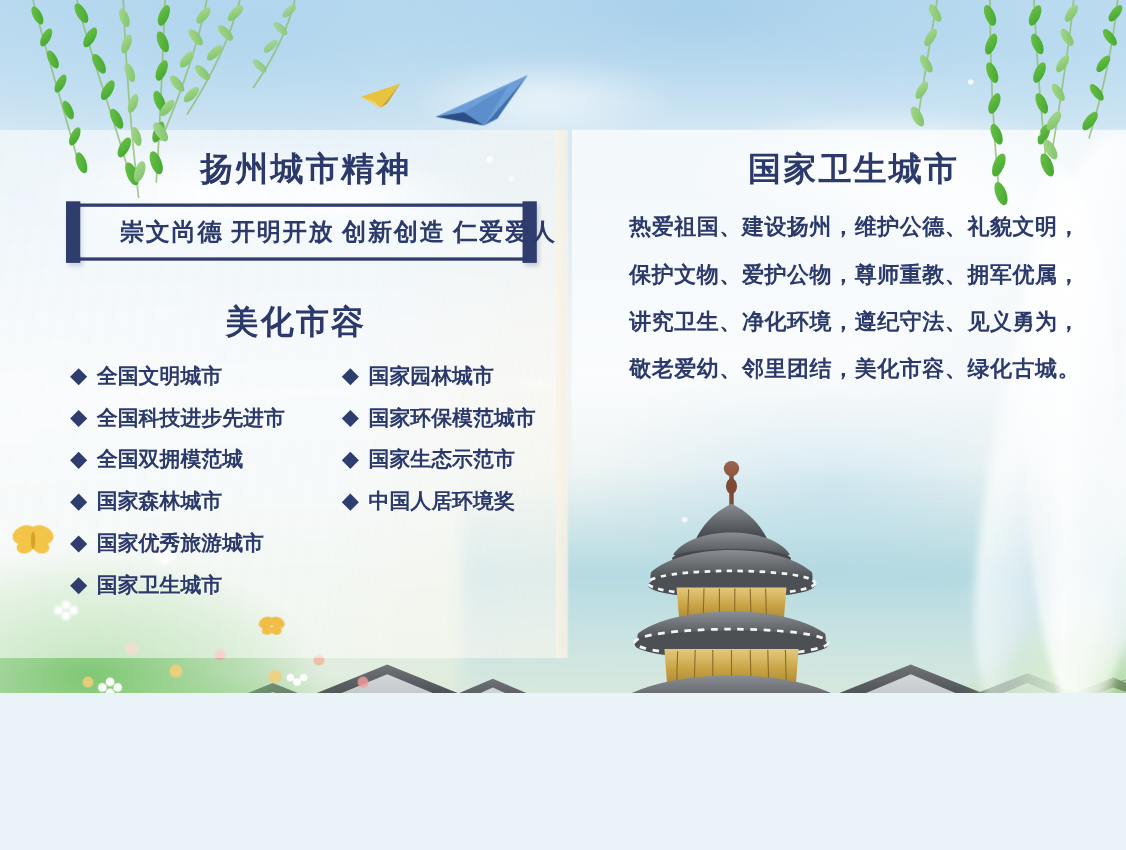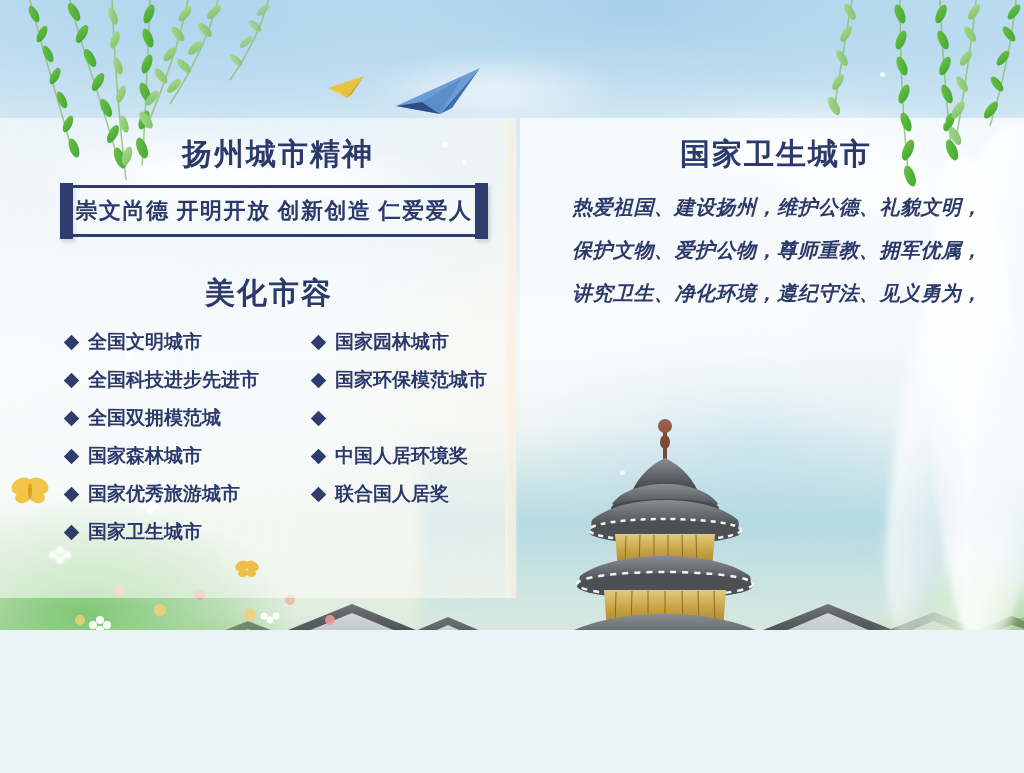--- a/index.html
+++ b/index.html
@@ -171,22 +171,23 @@
   .banner .bar-l { left: 0; }
   .banner .bar-r { right: 0; }
   .banner .rule-t, .banner .rule-b {
     position: absolute; left: 7px; right: 7px; height: 3px; background: #2f3d6e;
   }
   .banner .rule-t { top: 2px; }
   .banner .rule-b { bottom: 2px; }
   .banner .inner {
     position: absolute;
     left: 13px; right: 13px; top: 6px; bottom: 6px;
-    display: flex; align-items: center; justify-content: center;
+    display: flex; align-items: center; justify-content: flex-start;
     background: rgba(255,255,255,0.30);
+    padding-left: 36px;
   }
   .banner .motto {
     color: #2b3a6b;
     font-size: 22px;
     letter-spacing: 1.5px;
     font-family: "Liberation Serif", "DejaVu Serif", serif;
     font-weight: 600;
     white-space: nowrap;
   }
   .banner-shadow-l, .banner-shadow-r {
@@ -230,21 +231,20 @@
   }
   .rule-line {
     color: #2b3a6b;
     font-size: 20px;
     line-height: 43px;
     font-family: "Liberation Serif", "DejaVu Serif", serif;
     font-weight: 600;
     letter-spacing: 0.5px;
     white-space: nowrap;
     text-shadow: 0 1px 1px rgba(255,255,255,0.75);
-    font-style: italic;
   }
 
   
   .scene { position: absolute; left: 0; top: 380px; width: 1024px; height: 393px; }
   .speck { position: absolute; border-radius: 50%; background: #fff; opacity: .85; }
 </style>
 </head>
 <body>
 
 <div id="poster">
@@ -734,34 +734,32 @@
         <div class="card-item">
           <span class="dia"></span>
           <span>国家园林城市</span>
         </div>
         <div class="card-item">
           <span class="dia"></span>
           <span>国家环保模范城市</span>
         </div>
         <div class="card-item">
           <span class="dia"></span>
+          <span>国家生态示范市</span>
         </div>
         <div class="card-item">
           <span class="dia"></span>
           <span>中国人居环境奖</span>
-        </div>
-        <div class="card-item">
-          <span class="dia"></span>
-          <span>联合国人居奖</span>
         </div>
       </div>
     </div>
 
     <div class="title" id="rules-title">国家卫生城市</div>
 
     <div class="rules">
       <div class="rule-line">热爱祖国、建设扬州，维护公德、礼貌文明，</div>
       <div class="rule-line">保护文物、爱护公物，尊师重教、拥军优属，</div>
       <div class="rule-line">讲究卫生、净化环境，遵纪守法、见义勇为，</div>
+      <div class="rule-line">敬老爱幼、邻里团结，美化市容、绿化古城。</div>
     </div>
 
   </div>
 </div>
 
 </body></html>

